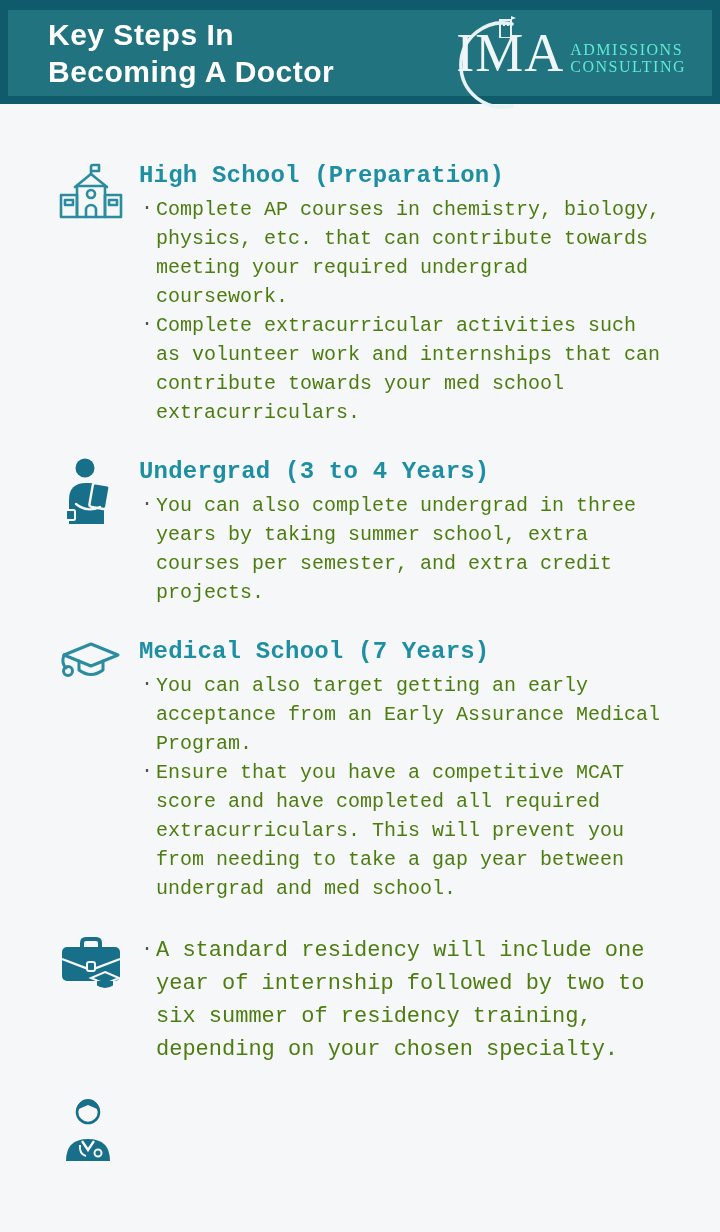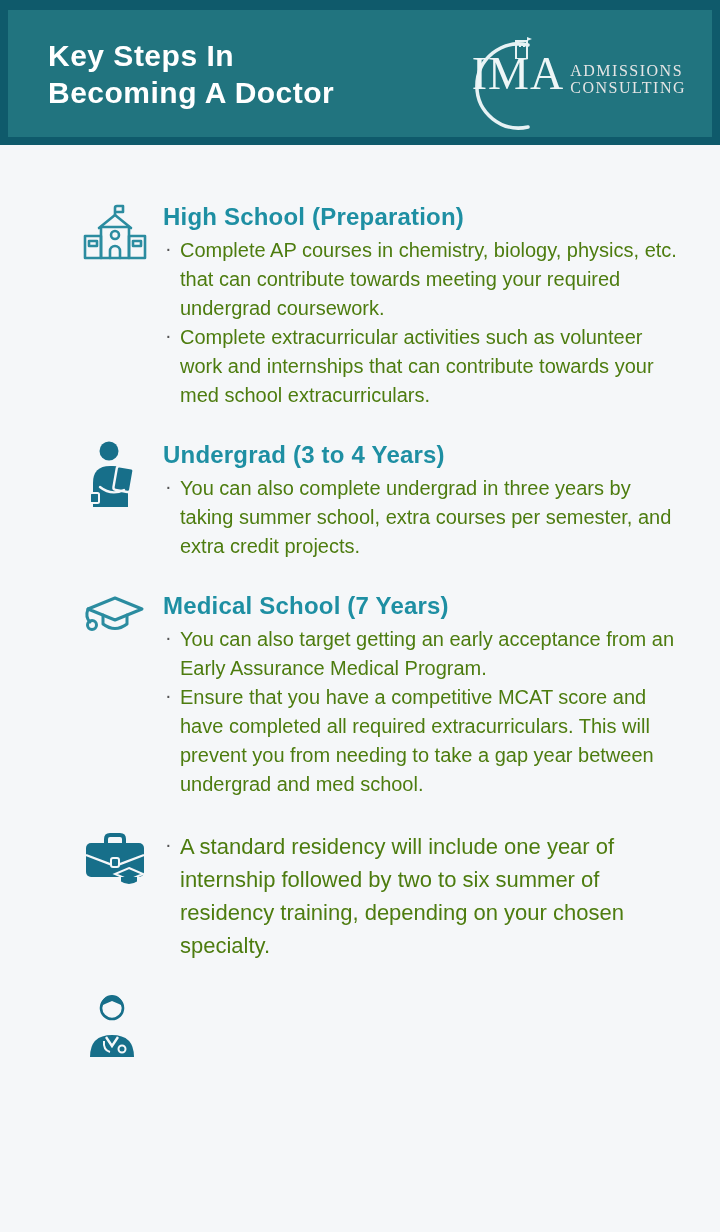--- a/index.html
+++ b/index.html
@@ -8,47 +8,47 @@
     font-family:"Liberation Sans", sans-serif;
     background:#e8eaec;
   }
   .page{
     position:relative;width:720px;height:1232px;
     background:#f5f7f9;overflow:hidden;
   }
   
   .header{
     box-sizing:border-box;
-    height:145px;width:720px;
+    height:104px;width:720px;
     background:#21747f;
     border:8px solid #0f5a6b;
     border-top-width:10px;
     display:flex;align-items:center;justify-content:space-between;
     padding:0 26px 0 40px;
   }
   .title{
     color:#ffffff;font-weight:bold;
     font-size:30px;line-height:37px;letter-spacing:.5px;
   }
   .logo{display:flex;align-items:center;}
   .logo-mark{position:relative;display:flex;align-items:center;}
   .logo-arc{position:absolute;left:-14px;top:-12px;}
   .logo-monogram{
     font-family:"Liberation Serif", serif;
-    color:#eef6f7;font-size:46px;line-height:46px;letter-spacing:1px;
+    color:#eef6f7;font-size:54px;line-height:46px;letter-spacing:1px;
     position:relative;z-index:2;
   }
   .logo-building{position:absolute;left:38px;top:-14px;z-index:3;}
   .logo-words{
     font-family:"Liberation Serif", serif;
-    color:#e5e5e5;font-size:16px;line-height:17px;letter-spacing:1.5px;
+    color:#5eead4;font-size:16px;line-height:17px;letter-spacing:1.5px;
     margin-left:6px;margin-top:10px;
   }
   
-  .content{padding:58px 0 0 76px;}
+  .content{padding:58px 0 0 52px;font-family:Liberation Mono, monospace;}
   .section{display:flex;margin-bottom:31px;}
   .icon-col{
     width:81px;flex:0 0 81px;
     display:flex;justify-content:flex-start;padding-left:6px;
     padding-top:0;
   }
   .text-col{flex:1;}
   .section-title{
     color:#1e8fa3;font-weight:bold;font-size:24px;line-height:28px;
     margin:0 0 5px 0;letter-spacing:.2px;

